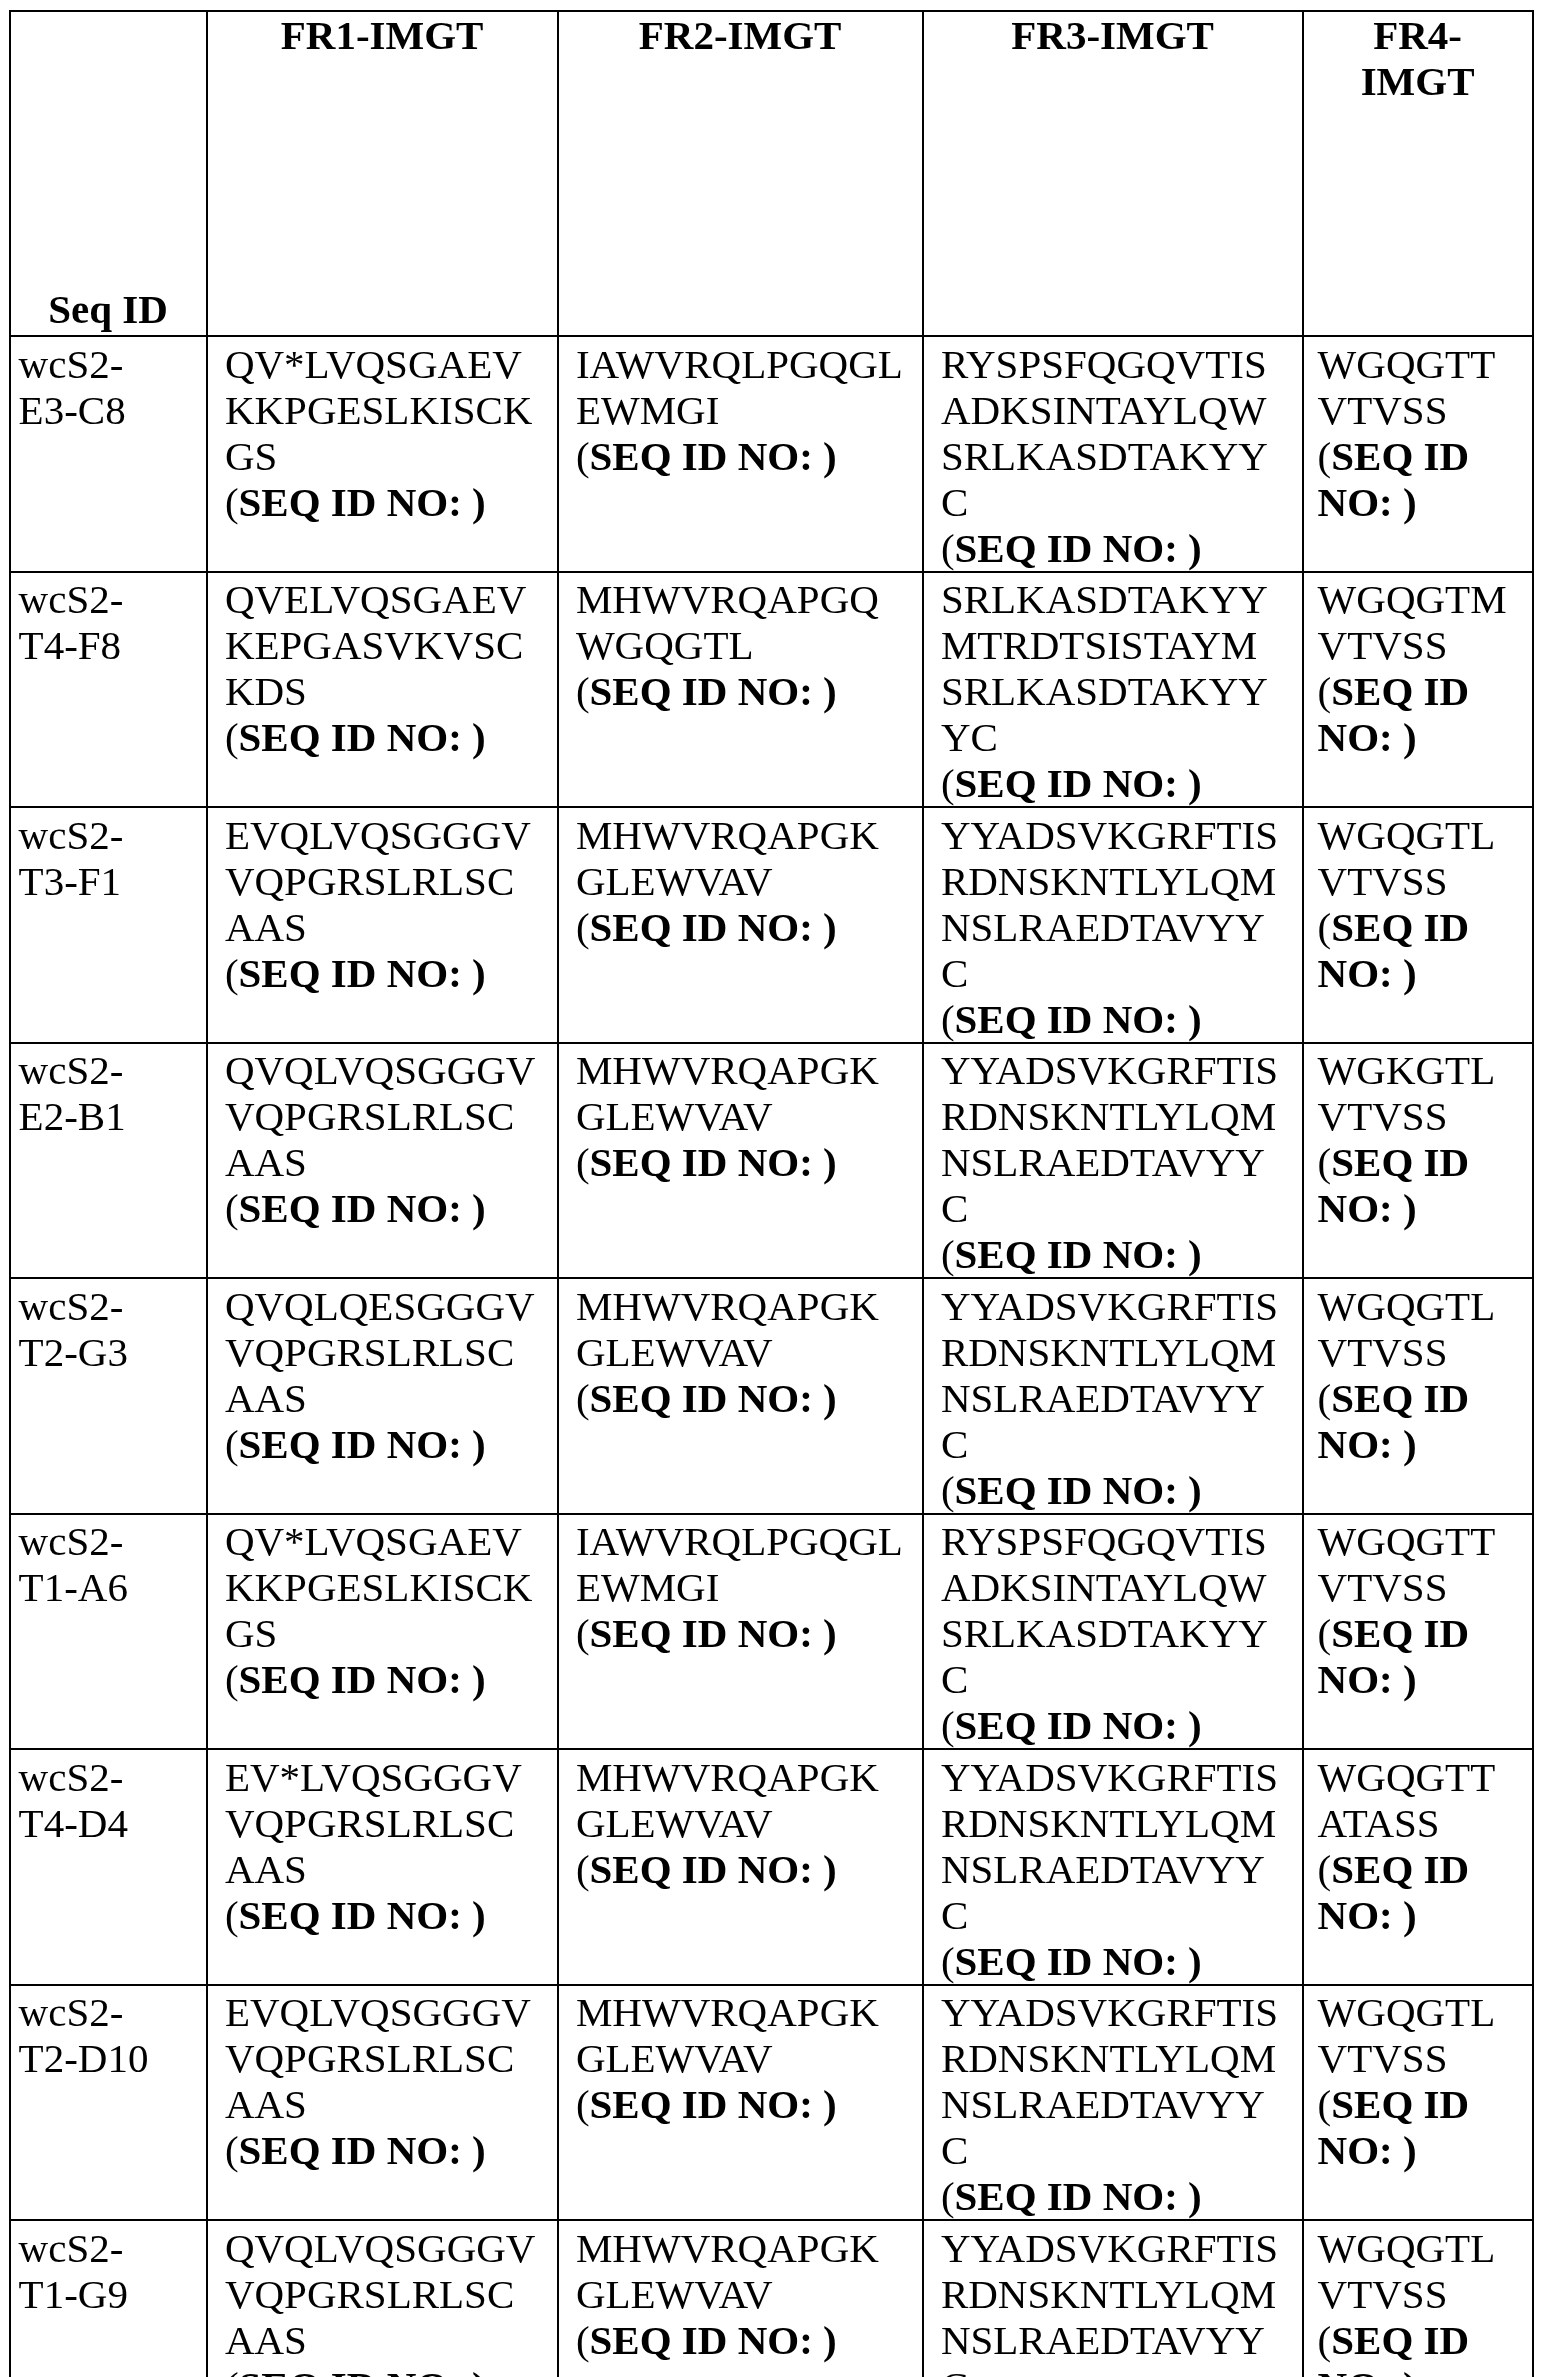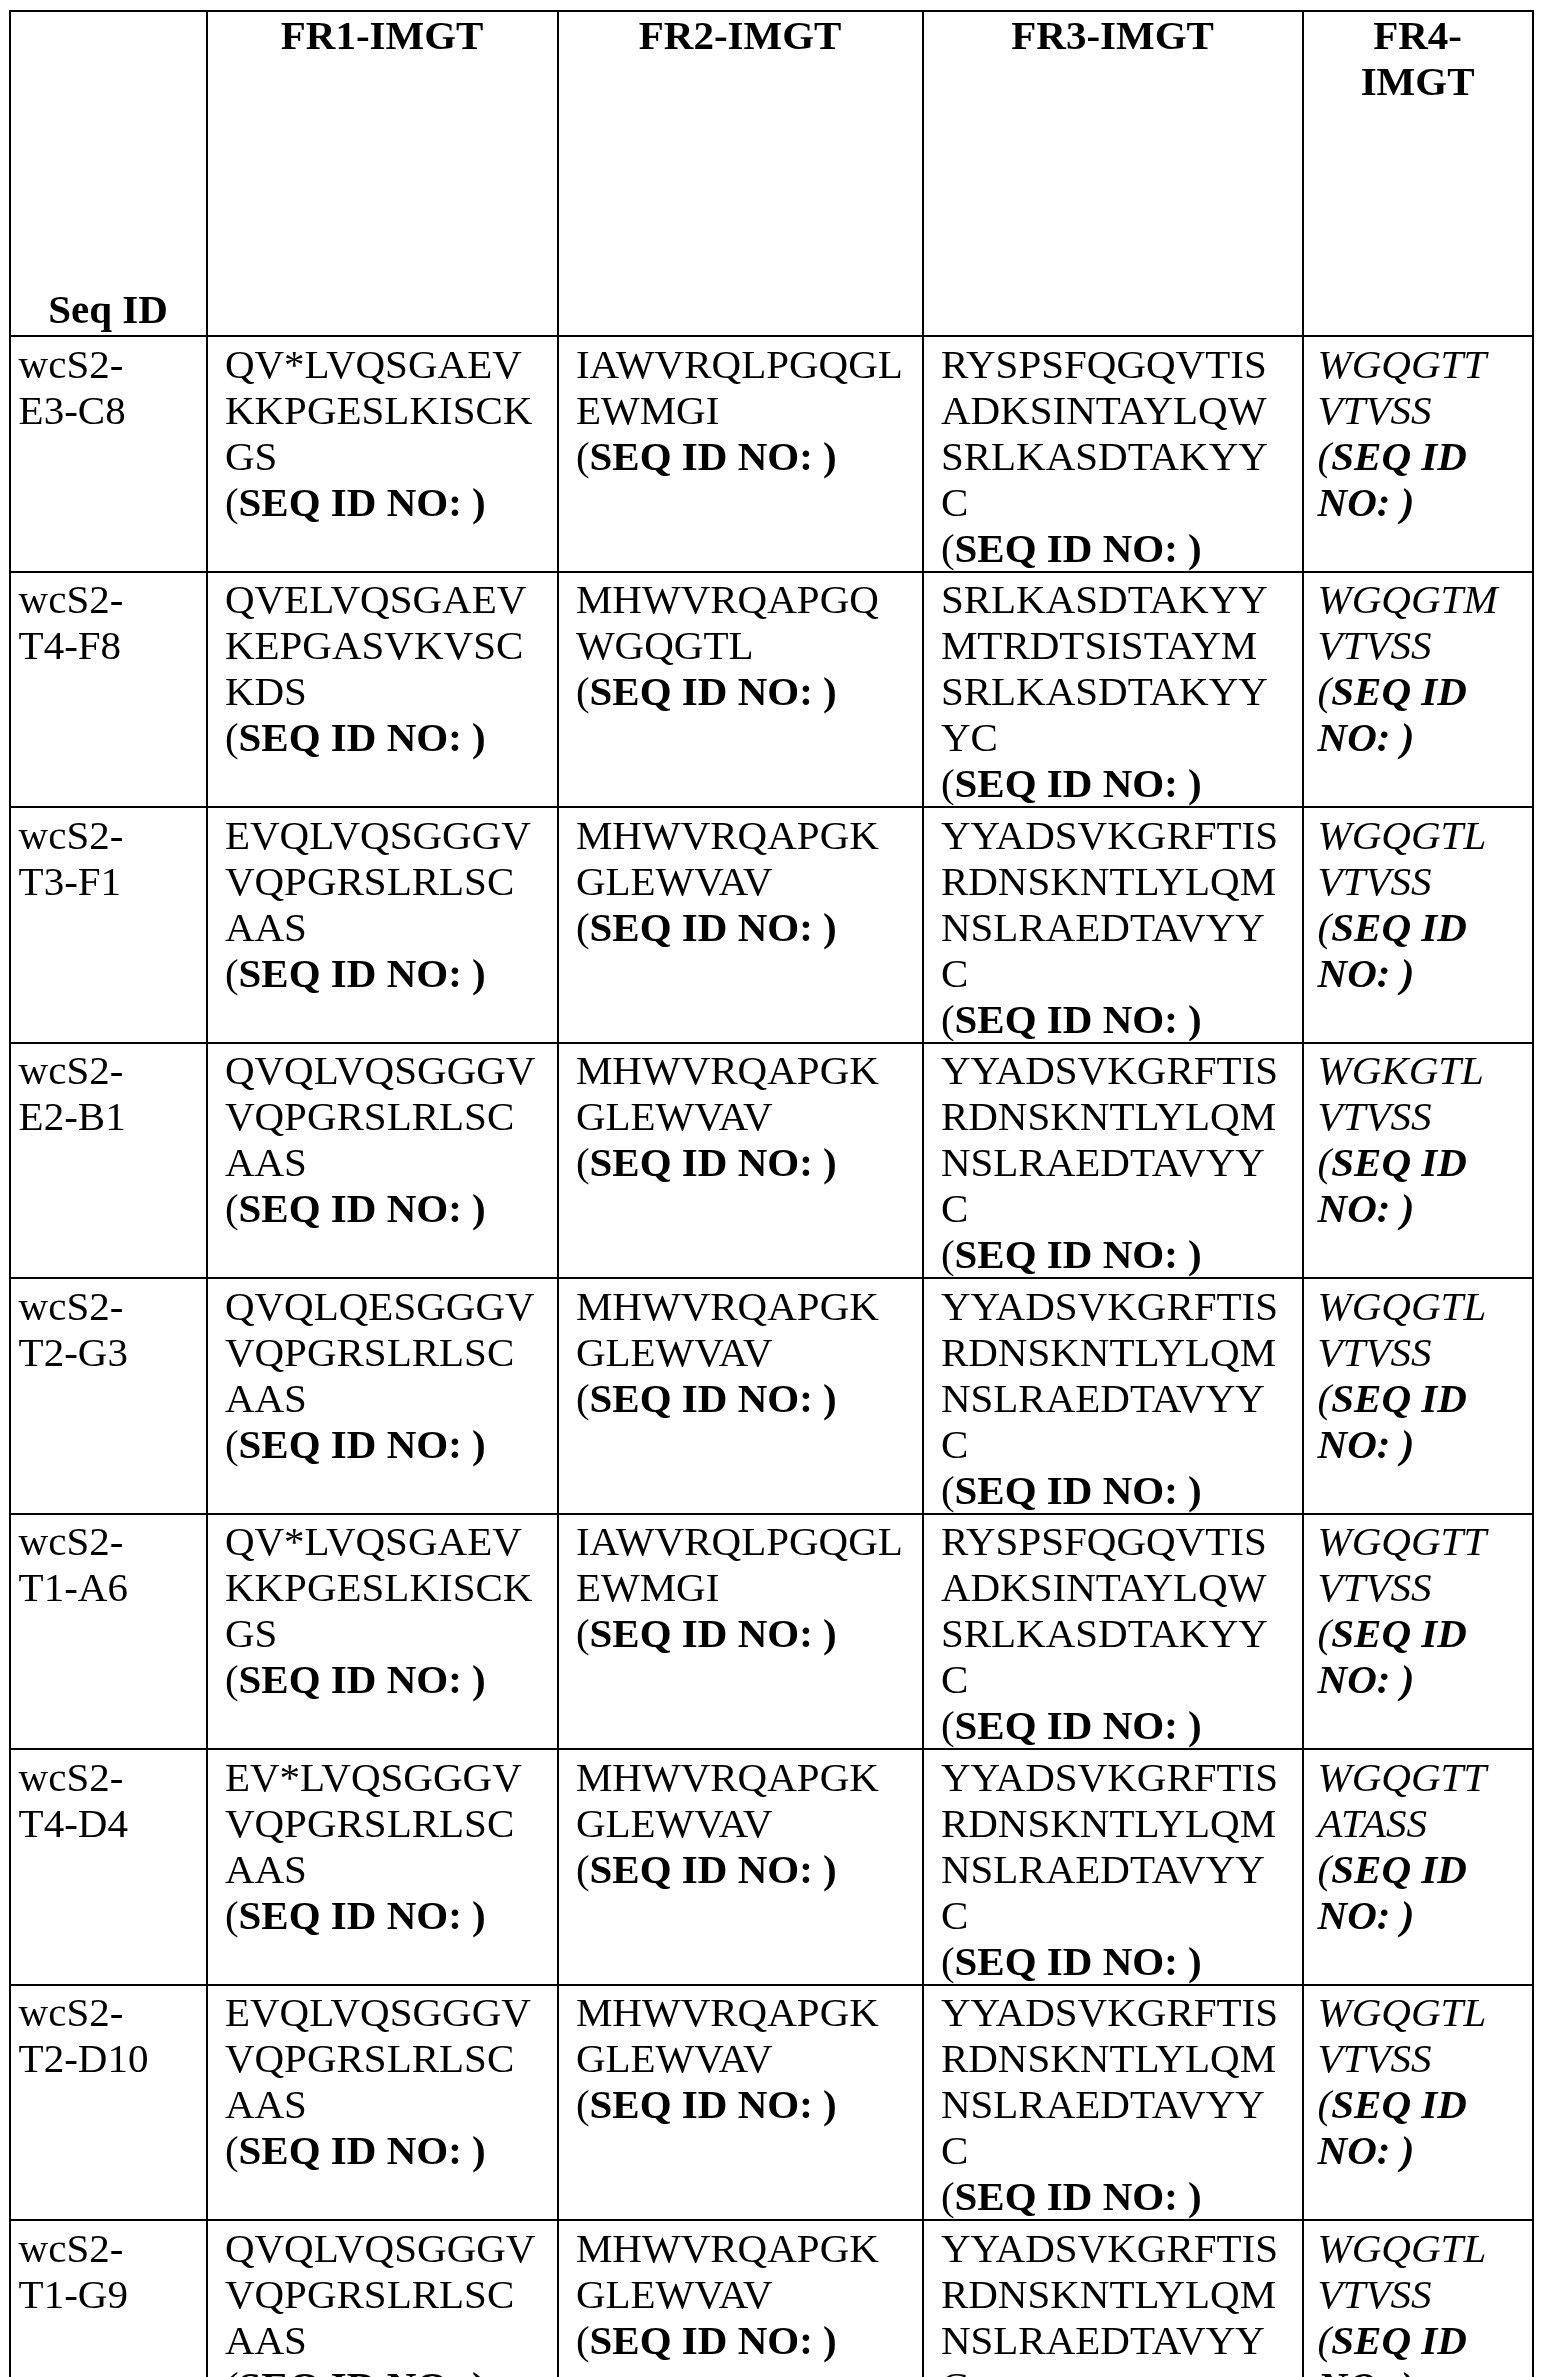--- a/index.html
+++ b/index.html
@@ -63,21 +63,21 @@
   .seqno .paren-open { font-weight: normal; }
   .seqno .seqno-body { font-weight: bold; text-align: center; }
   .fr4 .seqno { white-space: normal; }
   .fr4 .seqno-body { white-space: normal; }
   .col-id   { width: 197px; }
   .col-fr1  { width: 351px; }
   .col-fr2  { width: 365px; }
   .col-fr3  { width: 380px; }
   .col-fr4  { width: 230px; }
   .id-cell .cell-inner { padding-left: 8px; }
-  .fr4 .cell-inner { padding-left: 14px; padding-right: 3.5px; font-style: italic; }
+  .fr4 .cell-inner { padding-left: 14px; padding-right: 3.5px; }
 </style>
 </head>
 <body>
 
 <table class="tbl">
   <colgroup>
     <col class="col-id">
     <col class="col-fr1">
     <col class="col-fr2">
     <col class="col-fr3">

